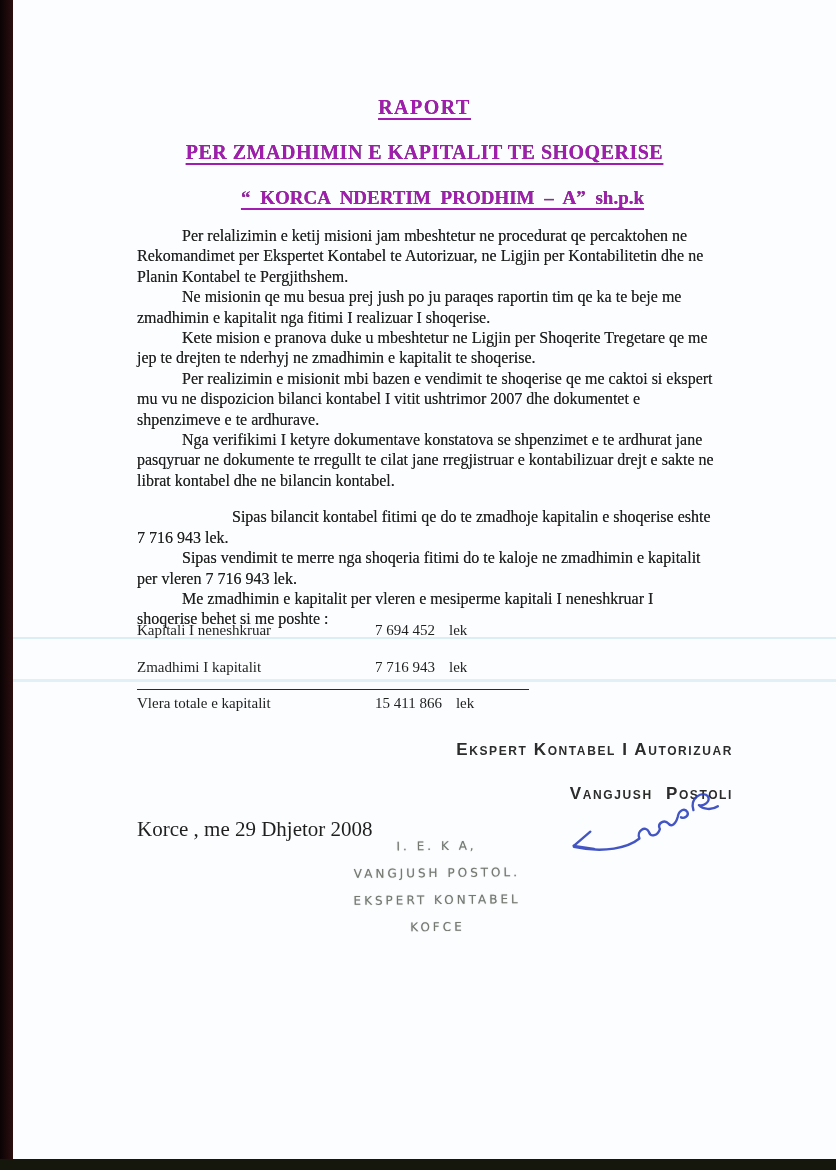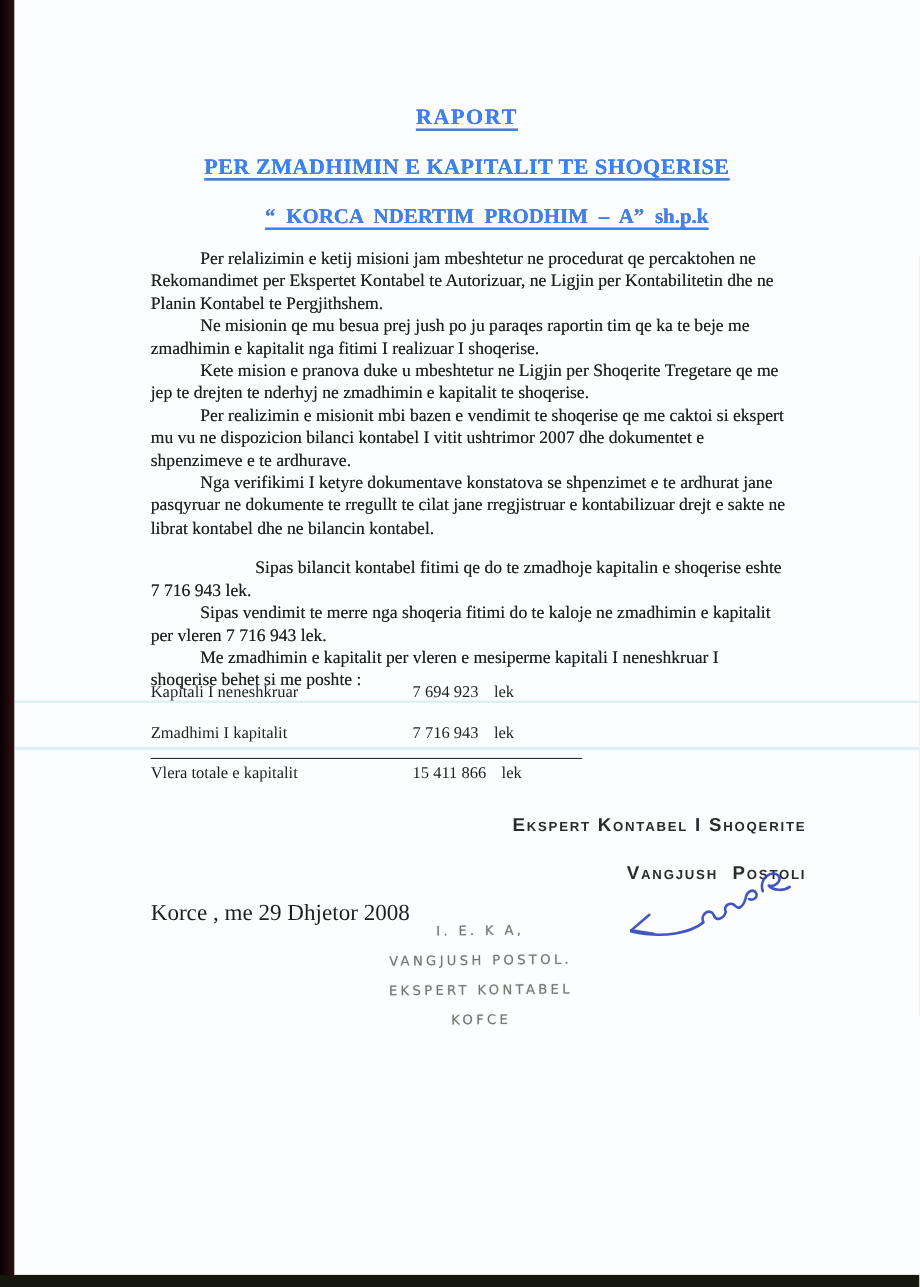--- a/index.html
+++ b/index.html
@@ -10,21 +10,21 @@
   }
   .edge-left{position:absolute;left:0;top:0;width:13px;height:1170px;
     background:linear-gradient(90deg,#0a0304 0%,#1d090a 55%,#2c0f0f 100%);}
   .edge-bottom{position:absolute;left:0;top:1159px;width:836px;height:11px;background:#15170d;}
   .artifact{position:absolute;left:13px;right:0;pointer-events:none;}
   .artifact.a1{top:637px;height:2px;background:rgba(165,212,228,.38);}
   .artifact.a2{top:679px;height:3px;background:rgba(165,212,228,.30);}
 
   .headings{position:absolute;top:96px;left:13px;width:823px;text-align:center;}
   .headings .h{
-    font-weight:bold;color:#3b82f6;
+    font-weight:bold;color:#a21caf;
     text-decoration:underline;text-decoration-thickness:2px;text-underline-offset:4px;
     text-shadow:0 0 .5px rgba(27,27,27,.75);
   }
   .h.title{font-size:20px;letter-spacing:1.5px;margin:0 0 22px 0;}
   .h.subtitle{font-size:20px;letter-spacing:.5px;margin:0 0 23px 0;}
   .h.company{font-size:19px;word-spacing:5px;margin:0;padding-left:36px;}
 
   .bodytext{position:absolute;top:226px;left:137px;width:578px;
     font-size:16px;line-height:20.4px;text-shadow:0 0 .4px rgba(31,31,31,.7);}
   .para{margin:0;text-indent:45px;}
@@ -77,37 +77,37 @@
     <p class="para">Per realizimin e misionit mbi bazen e vendimit te shoqerise qe me caktoi si ekspert mu vu ne dispozicion bilanci kontabel I vitit ushtrimor 2007 dhe dokumentet e shpenzimeve e te ardhurave.</p>
     <p class="para">Nga verifikimi I ketyre dokumentave konstatova se shpenzimet e te ardhurat jane pasqyruar ne dokumente te rregullt te cilat jane rregjistruar e kontabilizuar drejt e sakte ne librat kontabel dhe ne bilancin kontabel.</p>
     <p class="para deep">Sipas bilancit kontabel fitimi qe do te zmadhoje kapitalin e shoqerise eshte 7 716 943 lek.</p>
     <p class="para">Sipas vendimit te merre nga shoqeria fitimi do te kaloje ne zmadhimin e kapitalit per vleren 7 716 943 lek.</p>
     <p class="para">Me zmadhimin e kapitalit per vleren e mesiperme kapitali I neneshkruar I shoqerise behet si me poshte :</p>
   </div>
 
   <div class="captable">
     <div class="row">
       <span class="lbl">Kapitali I neneshkruar</span>
-      <span class="val">7 694 923</span>
+      <span class="val">7 694 452</span>
       <span class="unit">lek</span>
     </div>
     <div class="row underlined">
       <span class="lbl">Zmadhimi I kapitalit</span>
       <span class="val">7 716 943</span>
       <span class="unit">lek</span>
     </div>
     <div class="row">
       <span class="lbl">Vlera totale e kapitalit</span>
       <span class="val">15 411 866</span>
       <span class="unit">lek</span>
     </div>
   </div>
 
   <div class="sigblock">
-    <div class="sig-title">Ekspert Kontabel I Shoqerite</div>
+    <div class="sig-title">Ekspert Kontabel I Autorizuar</div>
     <div class="sig-name">Vangjush  Postoli</div>
   </div>
 
   <div class="dateline">Korce , me 29 Dhjetor 2008</div>
 
   <div class="stamp">
     <div class="sline">I. E. K A,</div>
     <div class="sline">VANGJUSH  POSTOL.</div>
     <div class="sline">EKSPERT  KONTABEL</div>
     <div class="sline">KOFCE</div>

